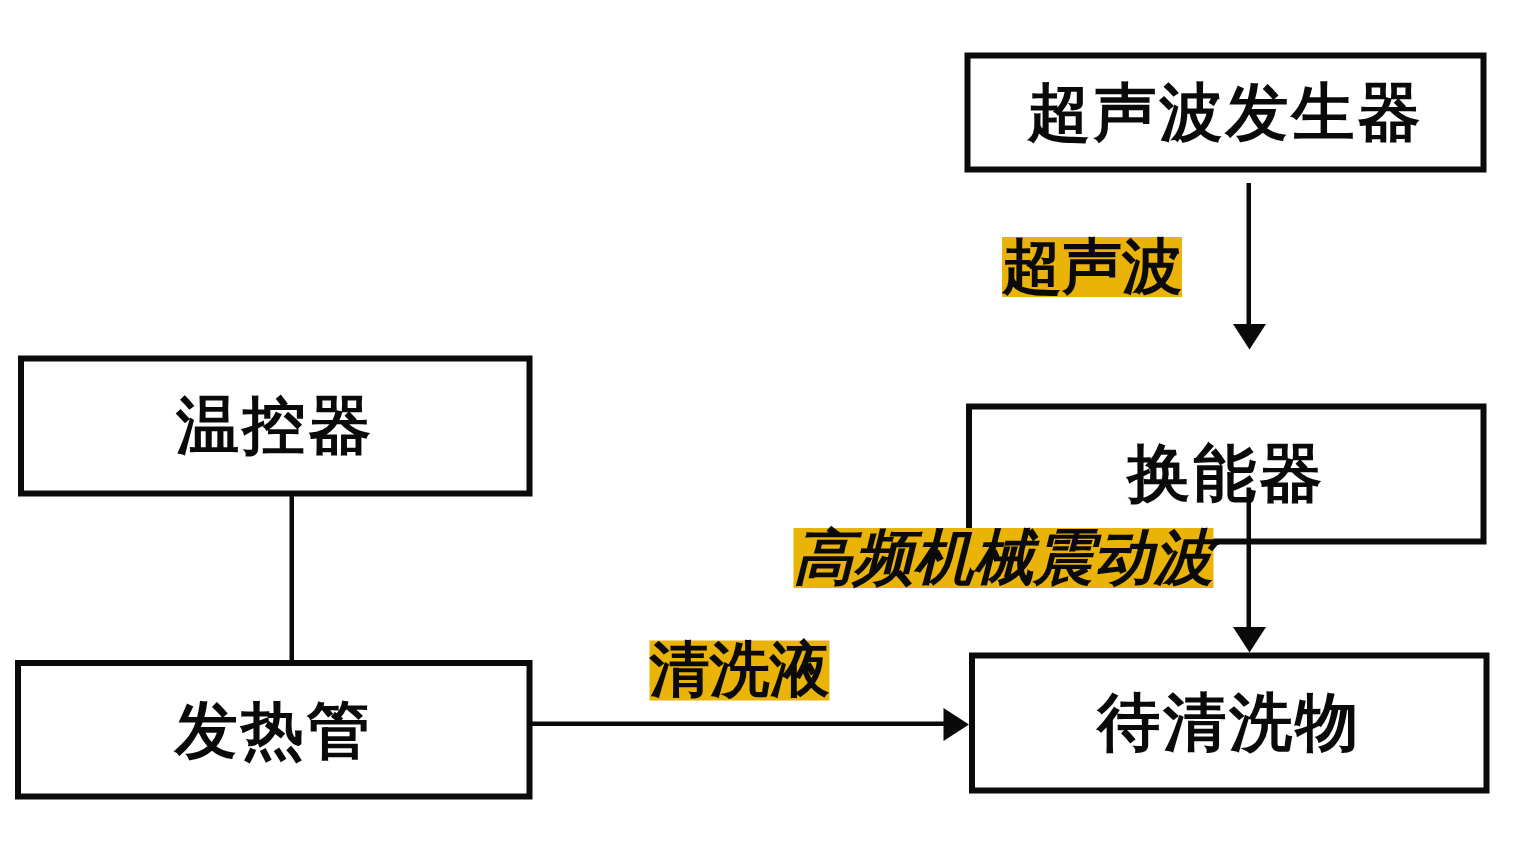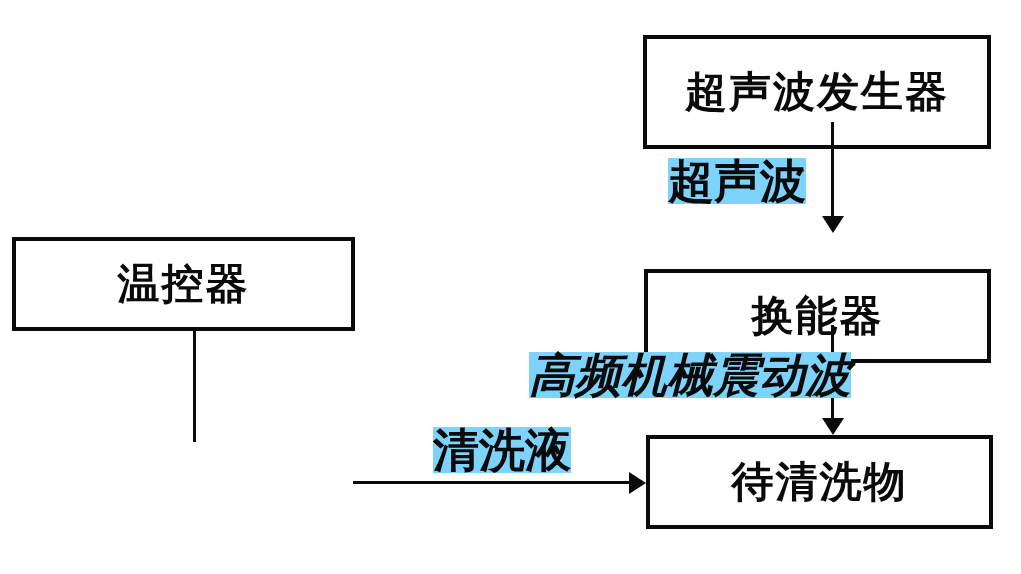--- a/index.html
+++ b/index.html
@@ -50,29 +50,29 @@
   .arrow-right {
     position: absolute;
     width: 0;
     height: 0;
     border-top: 11px solid transparent;
     border-bottom: 11px solid transparent;
     border-left: 17px solid #0a0a0a;
   }
   .edge-label {
     position: absolute;
-    font-size: 46px;
+    font-size: 40px;
     font-weight: bold;
     line-height: 1;
     white-space: nowrap;
-    background: #7dd3fc;
+    background: #eab308;
   }
 
   
-  .node-generator  { left: 643px; top: 35px;  width: 348px; height: 114px; }
+  .node-generator  { left: 643px; top: 35px;  width: 348px; height: 80px; }
   .node-transducer { left: 644px; top: 233px; width: 347px; height: 94px; margin-top: 36px; }
   .node-target     { left: 646px; top: 435px; width: 347px; height: 94px; }
   .node-thermostat { left: 12px;  top: 237px; width: 343px; height: 94px; }
   .node-heater     { left: 10px;  top: 440px; width: 345px; height: 93px; }
 
   
   .edge-gen-trans-line   { left: 831px; top: 122px; height: 98px; }
   .edge-gen-trans-head   { left: 822px; top: 216px; }
   .edge-trans-target-line{ left: 831px; top: 325px; height: 97px; }
   .edge-trans-target-head{ left: 822px; top: 418px; }
@@ -91,20 +91,21 @@
 <div class="canvas">
 
   <div class="node node-generator">超声波发生器</div>
 
   <div class="node node-transducer">换能器</div>
 
   <div class="node node-thermostat">温控器</div>
 
   <div class="node node-target">待清洗物</div>
 
+  <div class="node node-heater">发热管</div>
 
   <div class="vline edge-gen-trans-line"></div>
   <div class="arrow-down edge-gen-trans-head"></div>
   <div class="edge-label label-ultrasonic">超声波</div>
 
   <div class="vline edge-trans-target-line"></div>
   <div class="arrow-down edge-trans-target-head"></div>
   <div class="edge-label label-vibration">高频机械震动波</div>
 
   <div class="vline edge-thermo-heater"></div>

